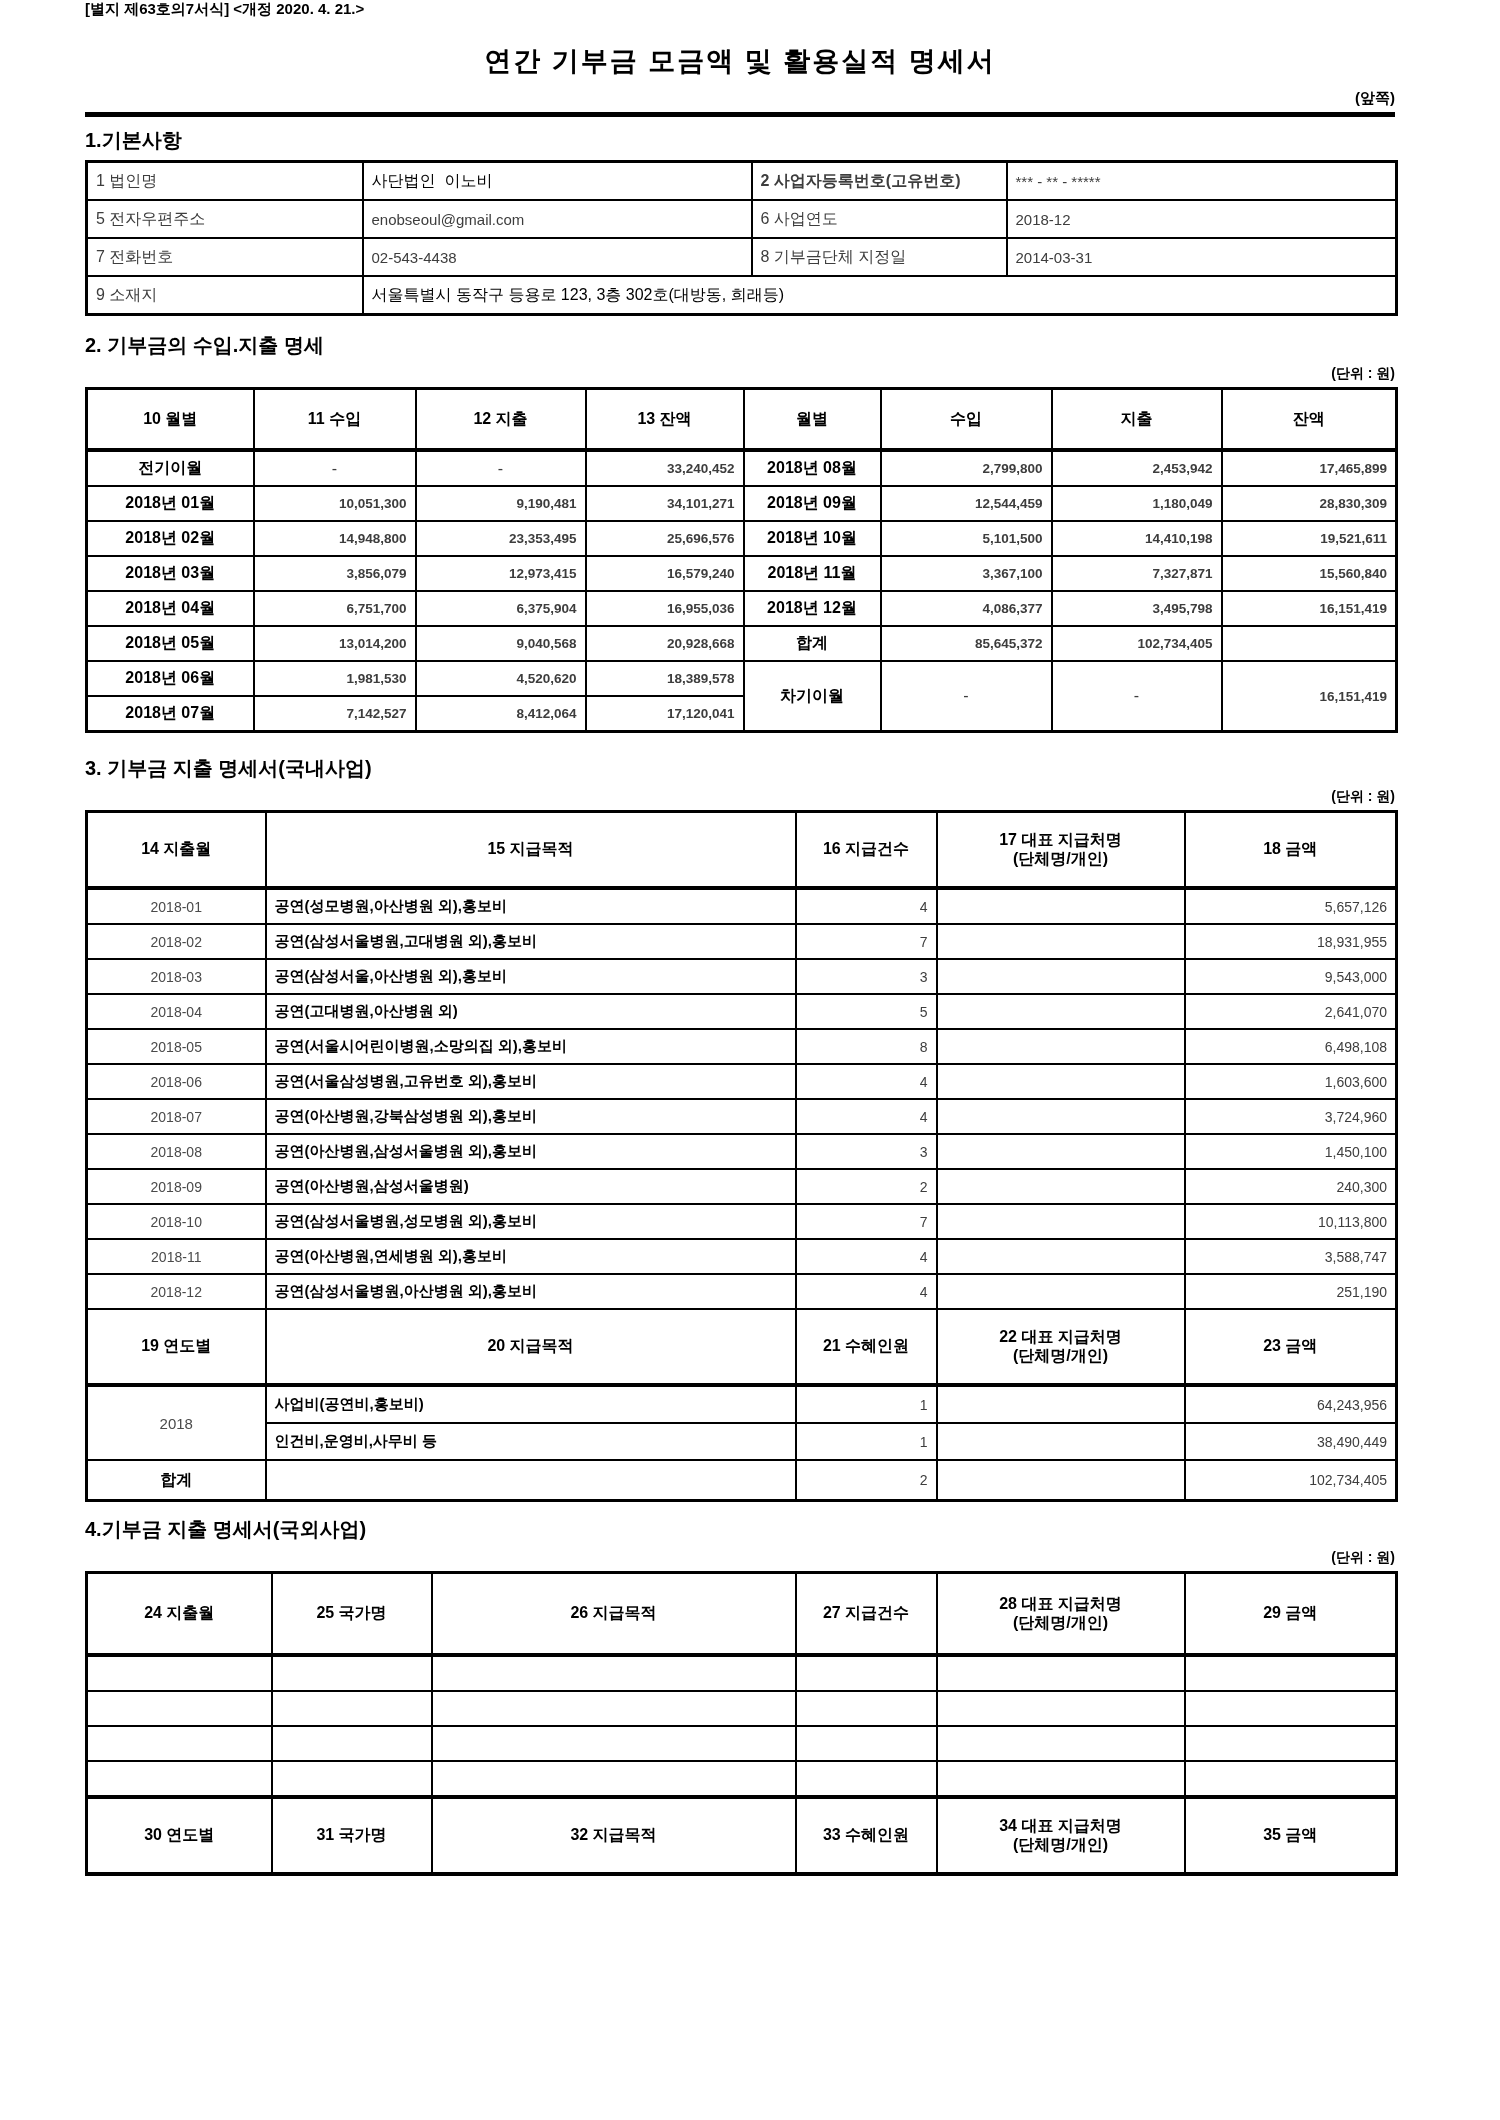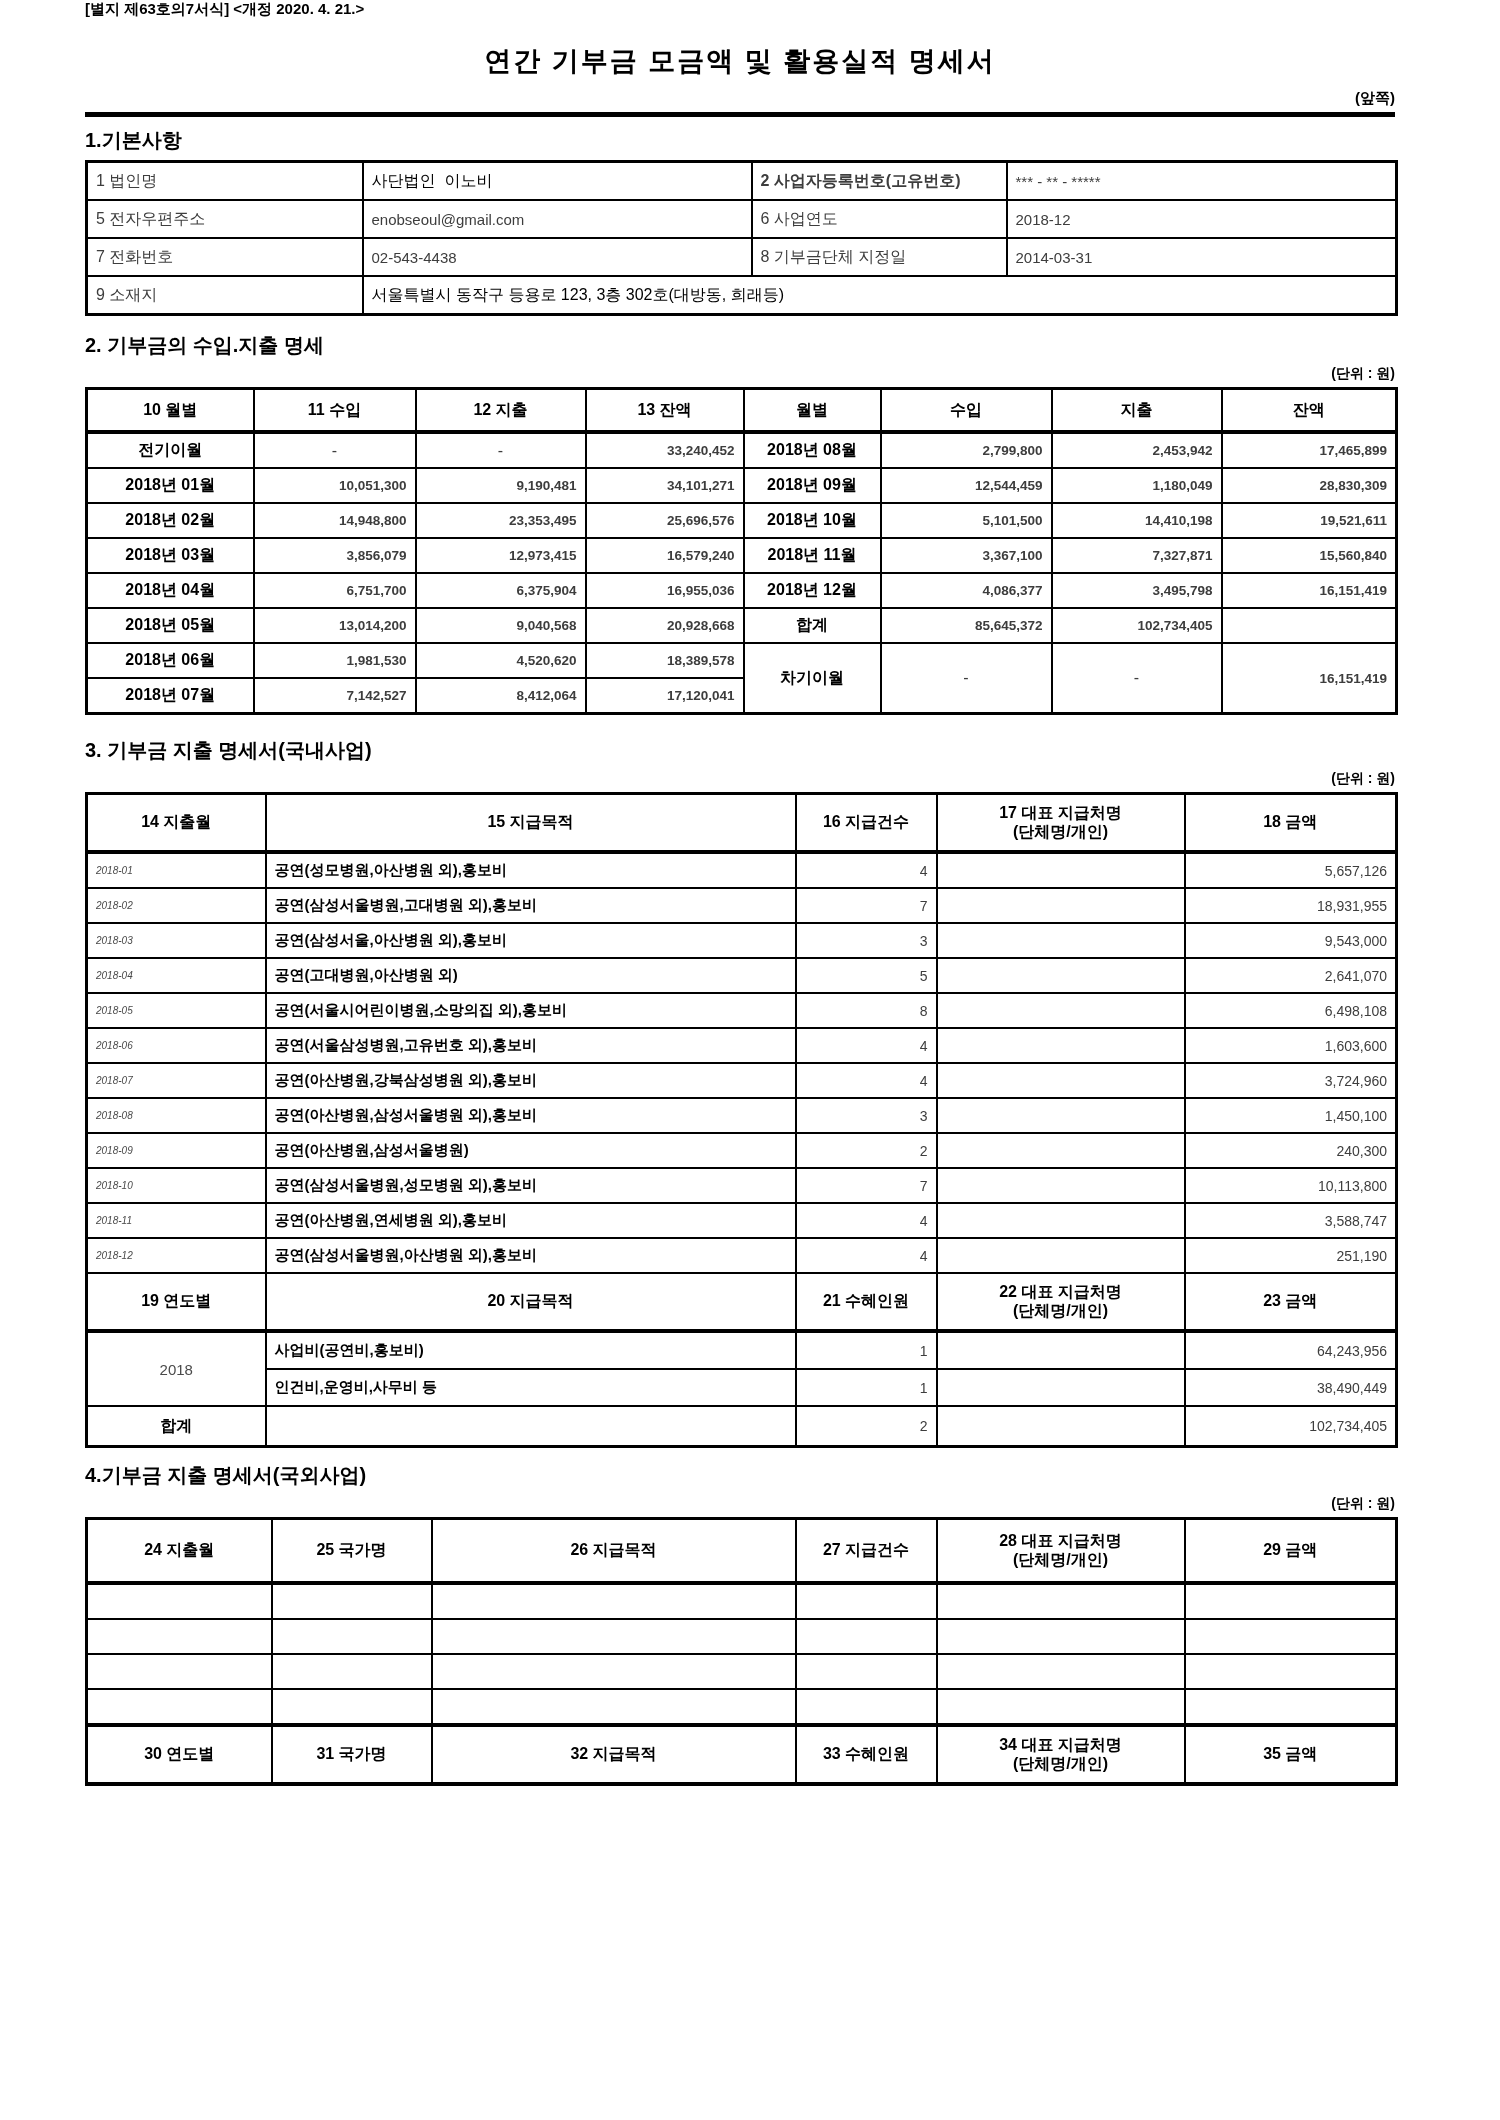--- a/index.html
+++ b/index.html
@@ -10,37 +10,37 @@
   }
   .content{width:1310px;margin-left:85px;}
   .formno{font-size:15px;font-weight:bold;letter-spacing:0px;}
   .doc-title{margin-top:24px;text-align:center;font-size:27px;font-weight:bold;letter-spacing:2px;}
   .front-side{margin-top:10px;text-align:right;font-size:15px;font-weight:bold;}
   .top-rule{margin-top:4px;border-top:5px solid #000;}
   .sec-title{font-size:20px;font-weight:bold;margin:10px 0 6px 0;}
   .unit{text-align:right;font-size:14px;font-weight:bold;margin:2px 0 4px 0;}
   table{border-collapse:collapse;table-layout:fixed;width:1310px;border:3px solid #000;}
   td,th{border:2px solid #000;padding:0 8px;overflow:hidden;white-space:nowrap;}
-  th{border-bottom:4px solid #000;font-size:16px;font-weight:bold;padding:2px 4px;}
+  th{border-bottom:4px solid #000;font-size:16px;font-weight:bold;padding:11px 4px;}
   .hdr2{line-height:1.15;white-space:normal;}
   
   .t1 td{height:36px;font-size:16px;}
   .t1 .lbl{font-weight:normal;color:#3d3d3d;}
   .t1 .lblb{font-weight:bold;}
   .t1 .val{font-weight:normal;white-space:pre;}
   .t1 .vlight{font-weight:normal;color:#3d3d3d;font-size:15px;}
   
   .t2 th{height:36px;}
   .t2 td{height:33px;font-size:16px;}
   .t2 .mon{text-align:center;font-weight:bold;}
   .t2 .num{text-align:right;font-weight:bold;color:#3d3d3d;font-size:13.5px;}
   .t2 .dash{text-align:center;color:#3d3d3d;font-weight:normal;}
   
   .t3 td{height:33px;font-size:15px;}
-  .t3 .mon{text-align:left;color:#4a4a4a;font-weight:normal;font-size:10px;font-style:italic;}
+  .t3 .mon{text-align:center;color:#4a4a4a;font-weight:normal;font-size:14px;}
   .t3 .pur{font-weight:bold;font-size:15px;}
   .t3 .num{text-align:right;color:#3d3d3d;font-weight:normal;font-size:14px;}
   .t3 .tot{text-align:center;font-weight:bold;font-size:16px;}
   .t3 .yr{text-align:center;color:#4a4a4a;font-size:15px;}
   .t3 .yrrow td{height:35px;}
   .t4 td{height:33px;font-size:15px;}
   .spacer{height:370px;}
 </style>
 </head>
 <body>

